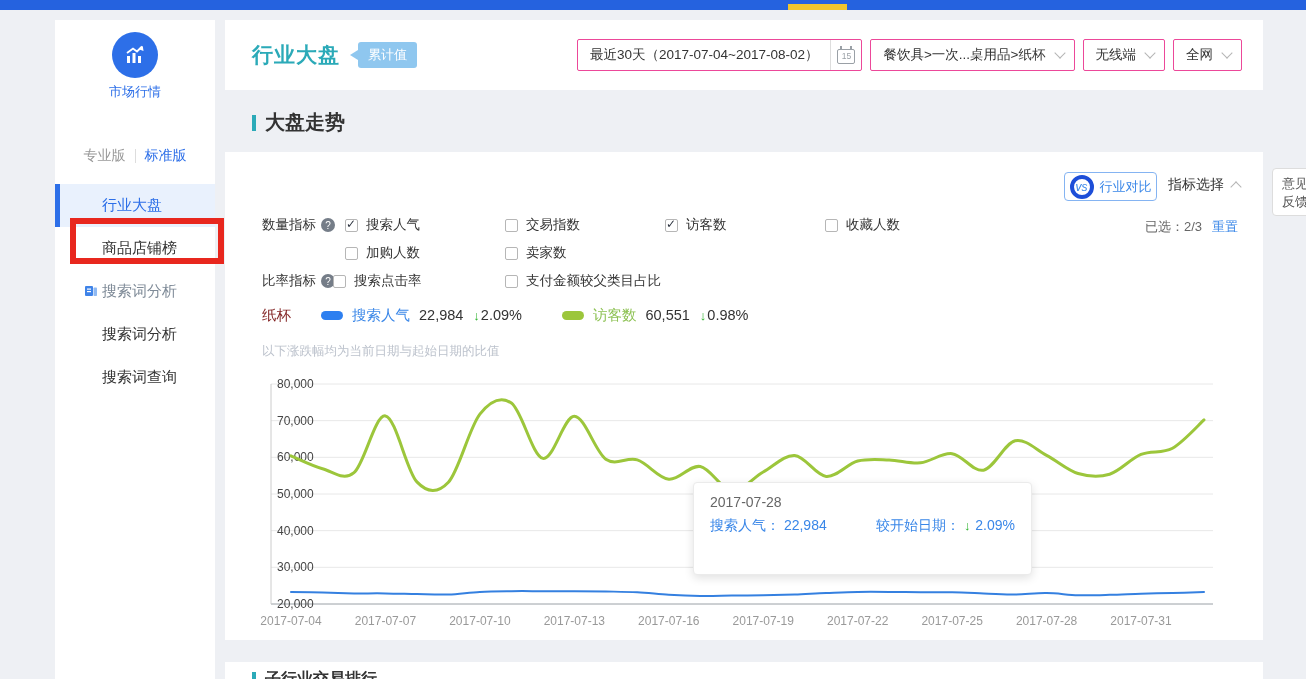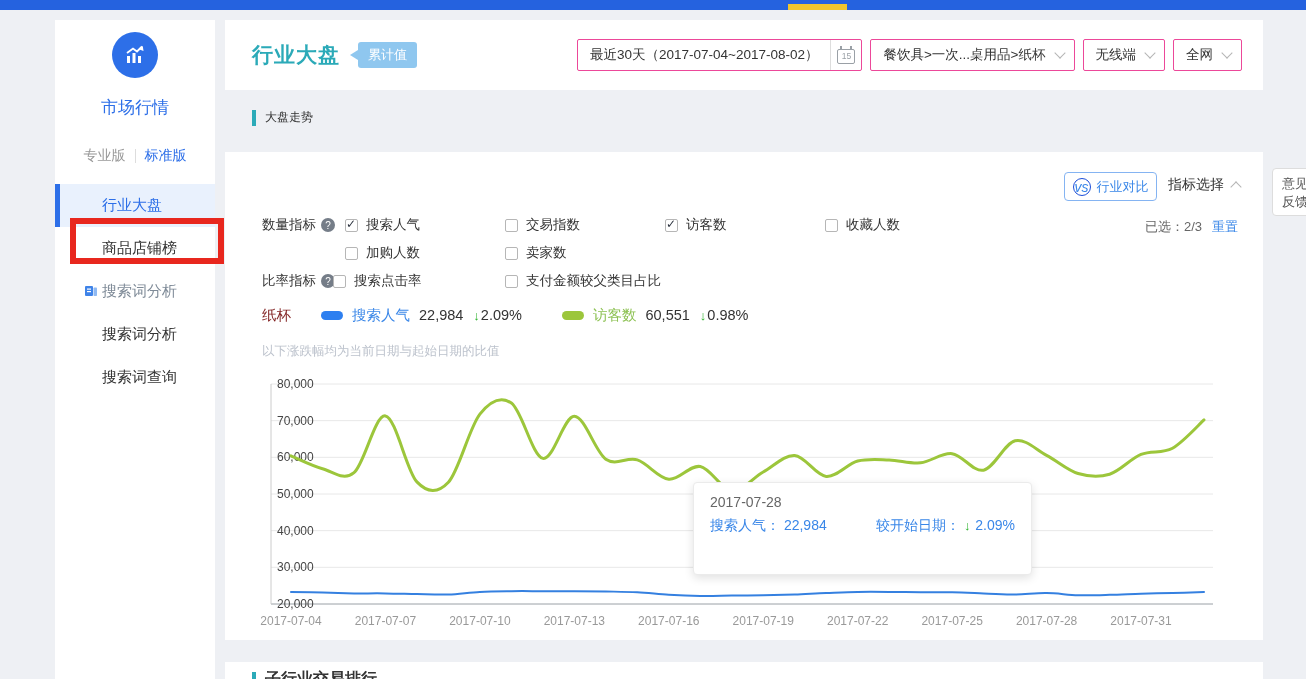--- a/index.html
+++ b/index.html
@@ -7,21 +7,21 @@
   #app{position:relative;width:1306px;height:679px;overflow:hidden;background:#eef0f4;}
 
   
   .topbar{position:absolute;left:0;top:0;width:1306px;height:10px;background:#2562df;}
   .tab-ind{position:absolute;left:788px;top:4px;width:59px;height:6px;background:#f0c62e;}
 
   
   .sidebar{position:absolute;left:55px;top:20px;width:160px;height:659px;background:#fff;}
   .sb-head{height:106px;text-align:center;padding-top:12px;box-sizing:border-box;}
   .sb-ic{width:46px;height:46px;border-radius:50%;background:#2d6fe8;display:inline-flex;align-items:center;justify-content:center;}
-  .sb-title{margin-top:18px;color:#2d6fe8;font-size:17px;}
+  .sb-title{margin-top:5px;color:#2d6fe8;font-size:13px;}
   .sb-tabs{height:44px;box-sizing:border-box;display:flex;justify-content:center;align-items:center;padding-top:16px;font-size:14px;gap:9px;}
   .sb-tab{color:#999;cursor:pointer;}
   .sb-tab.on{color:#2d6fe8;}
   .sb-tab-div{width:1px;height:14px;background:#ddd;}
   .sb-menu{margin-top:14px;}
   .s-item{position:relative;height:43px;display:flex;align-items:center;padding-left:47px;font-size:15px;color:#333;box-sizing:border-box;cursor:pointer;}
   .s-item.group{color:#7e8a97;}
   .s-item.active{background:#e9f1fd;color:#2d6fe8;}
   .s-item.active::before{content:"";position:absolute;left:0;top:0;width:5px;height:100%;background:#2d6fe8;}
   .s-item .gicon{position:absolute;left:29px;top:14px;}
@@ -39,26 +39,26 @@
   .chev{width:7px;height:7px;border-right:1.5px solid #b5b5b5;border-bottom:1.5px solid #b5b5b5;transform:rotate(45deg);display:inline-block;margin-left:8px;margin-top:-4px;}
   .chev-up{transform:rotate(-135deg);margin-top:4px;}
   .cal{position:relative;width:16px;height:13px;border:1.5px solid #9aa0a6;border-radius:2px;margin-top:3px;}
   .cal i{position:absolute;top:-4.5px;width:2px;height:4px;background:#9aa0a6;}
   .cal i.l{left:2px;} .cal i.r{right:2px;}
   .cal b{display:block;font-size:8.5px;color:#9aa0a6;text-align:center;line-height:13px;font-weight:normal;}
 
   
   .sec{position:absolute;left:252px;top:109px;display:flex;align-items:center;}
   .sec .bar{width:4px;height:16px;background:#2baab8;margin-right:9px;}
-  .sec .txt{font-size:12px;font-weight:normal;color:#333;}
+  .sec .txt{font-size:20px;font-weight:bold;color:#333;}
 
   
   .card{position:absolute;left:225px;top:152px;width:1038px;height:488px;background:#fff;}
   .vs-btn{position:absolute;left:839px;top:20px;width:93px;height:29px;border:1px solid #85b4f2;border-radius:4px;background:#fff;display:flex;align-items:center;justify-content:center;gap:6px;color:#3a87e8;font-size:13px;box-sizing:border-box;cursor:pointer;}
-  .vs-circ{width:16px;height:16px;border:1px solid #1d4ed8;border-radius:50%;font-size:14px;font-style:italic;display:flex;align-items:center;justify-content:center;}
+  .vs-circ{width:16px;height:16px;border:4px solid #1d4ed8;border-radius:50%;font-size:12px;font-style:italic;display:flex;align-items:center;justify-content:center;}
   .ind-sel{position:absolute;left:943px;top:24px;display:flex;align-items:center;font-size:14px;color:#333;cursor:pointer;}
   .ind-rows{position:absolute;left:0;top:60px;width:100%;}
   .ind-row{position:relative;height:28px;}
   .ind-label{position:absolute;left:37px;top:4px;font-size:13.5px;color:#333;display:flex;gap:5px;align-items:center;}
   .help{width:14px;height:14px;border-radius:50%;background:#757d88;color:#fff;font-size:10px;display:inline-flex;align-items:center;justify-content:center;cursor:pointer;}
   .ind-item{position:absolute;top:4px;display:flex;align-items:center;gap:8px;font-size:13.5px;color:#333;cursor:pointer;}
   .cb{width:13px;height:13px;border:1px solid #b6b6b6;border-radius:2px;background:#fff;position:relative;box-sizing:border-box;}
   .cb.on::after{content:"\2713";position:absolute;left:0px;top:-3px;font-size:12px;font-weight:bold;color:#2e3440;}
   .sel-info{position:absolute;right:25px;top:66px;font-size:13px;color:#666;}
   .sel-info .reset{color:#3a87e8;margin-left:10px;cursor:pointer;font-family:Liberation Mono, monospace;}

